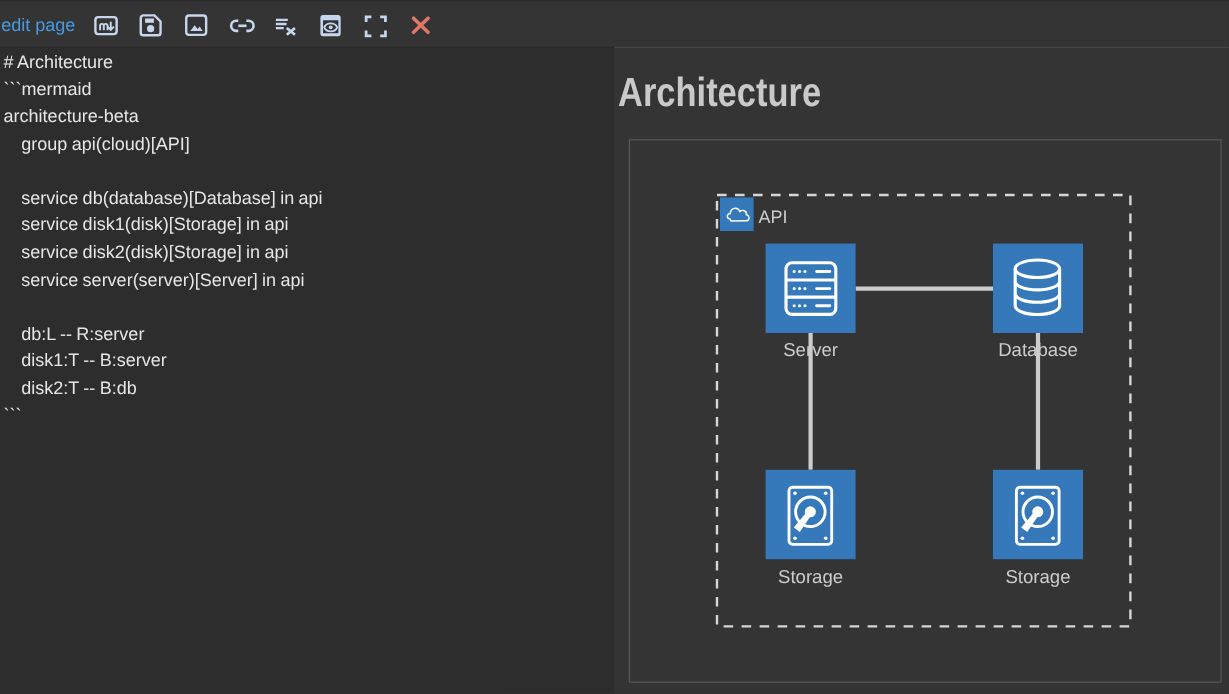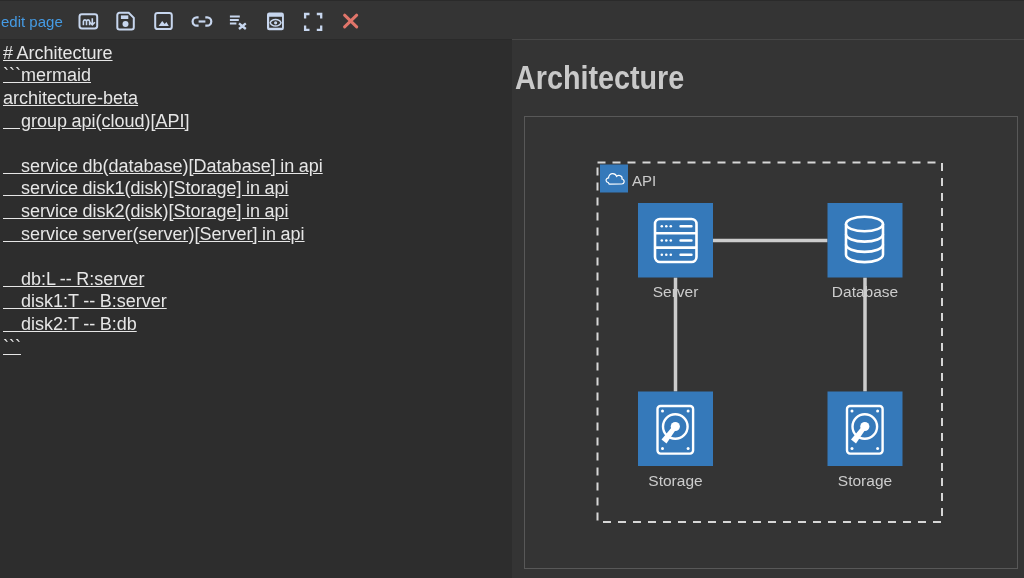--- a/index.html
+++ b/index.html
@@ -1,20 +1,20 @@
 <!DOCTYPE html>
 <html><head>
 <meta charset="utf-8">
 <style>
   html,body{margin:0;padding:0;}
   body{width:1024px;height:578px;overflow:hidden;background:#343434;font-family:"Liberation Sans",sans-serif;position:relative;}
   .toolbar{position:absolute;left:0;top:0;width:1024px;height:39px;background:#343434;}
   .editpage{position:absolute;left:1px;top:13.1px;font-size:15px;color:#459be4;}
   .editor{position:absolute;left:0;top:40px;width:512px;height:538px;background:#2d2d2d;}
-  .ed-text{position:absolute;left:3px;top:41.8px;font-size:18px;line-height:22.6px;color:#e6e6e6;white-space:pre;word-spacing:-0.5px;text-decoration:underline;}
+  .ed-text{position:absolute;left:3px;top:41.8px;font-size:15px;line-height:22.6px;color:#e6e6e6;white-space:pre;word-spacing:-0.5px;}
   .hl-left{position:absolute;left:0;top:39px;width:512px;height:1px;background:#2a2a2a;}
   .hl-right{position:absolute;left:512px;top:39px;width:512px;height:1px;background:#474747;}
   h1.title{position:absolute;left:515px;top:57.8px;margin:0;font-size:34px;font-weight:bold;color:#c9c9c9;transform:scaleX(0.845);transform-origin:0 0;}
   .panel{position:absolute;left:523.5px;top:116px;width:494.3px;height:452.7px;border:1px solid #585858;box-sizing:border-box;}
   svg{position:absolute;display:block;}
 </style>
 </head>
 <body>
 <div class="toolbar"></div>
 <div style="position:absolute;left:0;top:0;width:1024px;height:1px;background:#2a2a2a;"></div>

